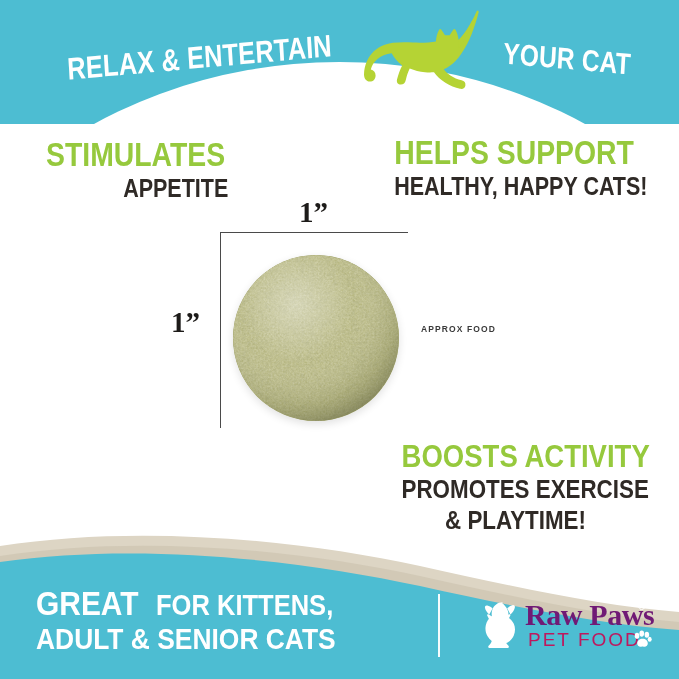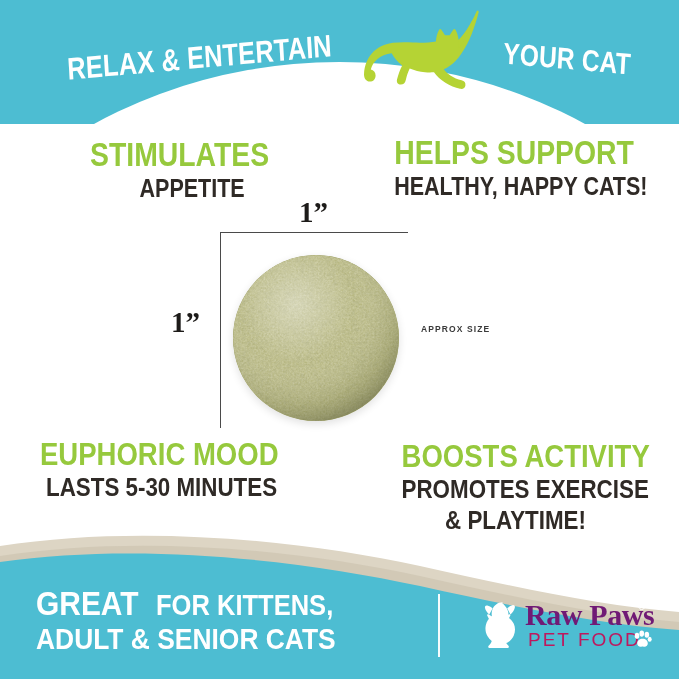--- a/index.html
+++ b/index.html
@@ -75,21 +75,21 @@
   .feat-sub{
     color:#2f2a26;
     font-family:"Liberation Sans", sans-serif;
     font-weight:bold;
     text-transform:uppercase;
     line-height:1.08;
     transform:scaleX(0.86);
     transform-origin:inherit;
   }
 
-  #feat-tl{left:46px;top:28px;text-align:center;margin-left:44px;}
+  #feat-tl{left:46px;top:28px;text-align:right;}
   #feat-tl .feat-head{font-size:33px;transform-origin:left center;}
   #feat-tl .feat-sub{font-size:25px;transform-origin:left center;margin-left:22px;margin-top:4px;}
 
   #feat-tr{right:32px;top:26px;}
   #feat-tr .feat-head{font-size:33px;transform-origin:right center;}
   #feat-tr .feat-sub{font-size:25px;transform-origin:right center;margin-top:4px;}
 
   #feat-bl{left:40px;top:328px;text-align:left;}
   #feat-bl .feat-head{font-size:32px;transform-origin:left center;}
   #feat-bl .feat-sub{font-size:26px;transform-origin:left center;margin-left:6px;margin-top:3px;}
@@ -270,37 +270,33 @@
     <div class="feature" id="feat-tl">
       <div class="feat-head">Stimulates</div>
       <div class="feat-sub">Appetite</div>
     </div>
 
     <div class="feature" id="feat-tr">
       <div class="feat-head">Helps Support</div>
       <div class="feat-sub">Healthy, Happy Cats!</div>
     </div>
 
-    <div class="feature" id="feat-bl">
-      <div class="feat-head">Euphoric Mood</div>
-      <div class="feat-sub">Lasts 5-30 Minutes</div>
-    </div>
 
     <div class="feature" id="feat-br">
       <div class="feat-head">Boosts Activity</div>
       <div class="feat-sub">Promotes Exercise</div>
       <div class="feat-sub">&amp; Playtime!</div>
     </div>
 
     <div id="dim-group">
       <div id="dim-line-top"></div>
       <div id="dim-line-left"></div>
       <div class="dim-label" id="dim-label-top">1”</div>
       <div class="dim-label" id="dim-label-left">1”</div>
-      <div id="approx-size">APPROX SIZE</div>
+      <div id="approx-size">APPROX FOOD</div>
 
       <div id="ball-wrap">
         <div id="ball">
           <svg id="ball-tex" viewBox="0 0 166 166">
             <defs>
               <clipPath id="ballclip">
                   <circle cx="83" cy="83" r="83"></circle>
                 </clipPath>
               <filter id="speck">
                 <feTurbulence type="fractalNoise" baseFrequency="0.55" numOctaves="4" seed="7"></feTurbulence>

